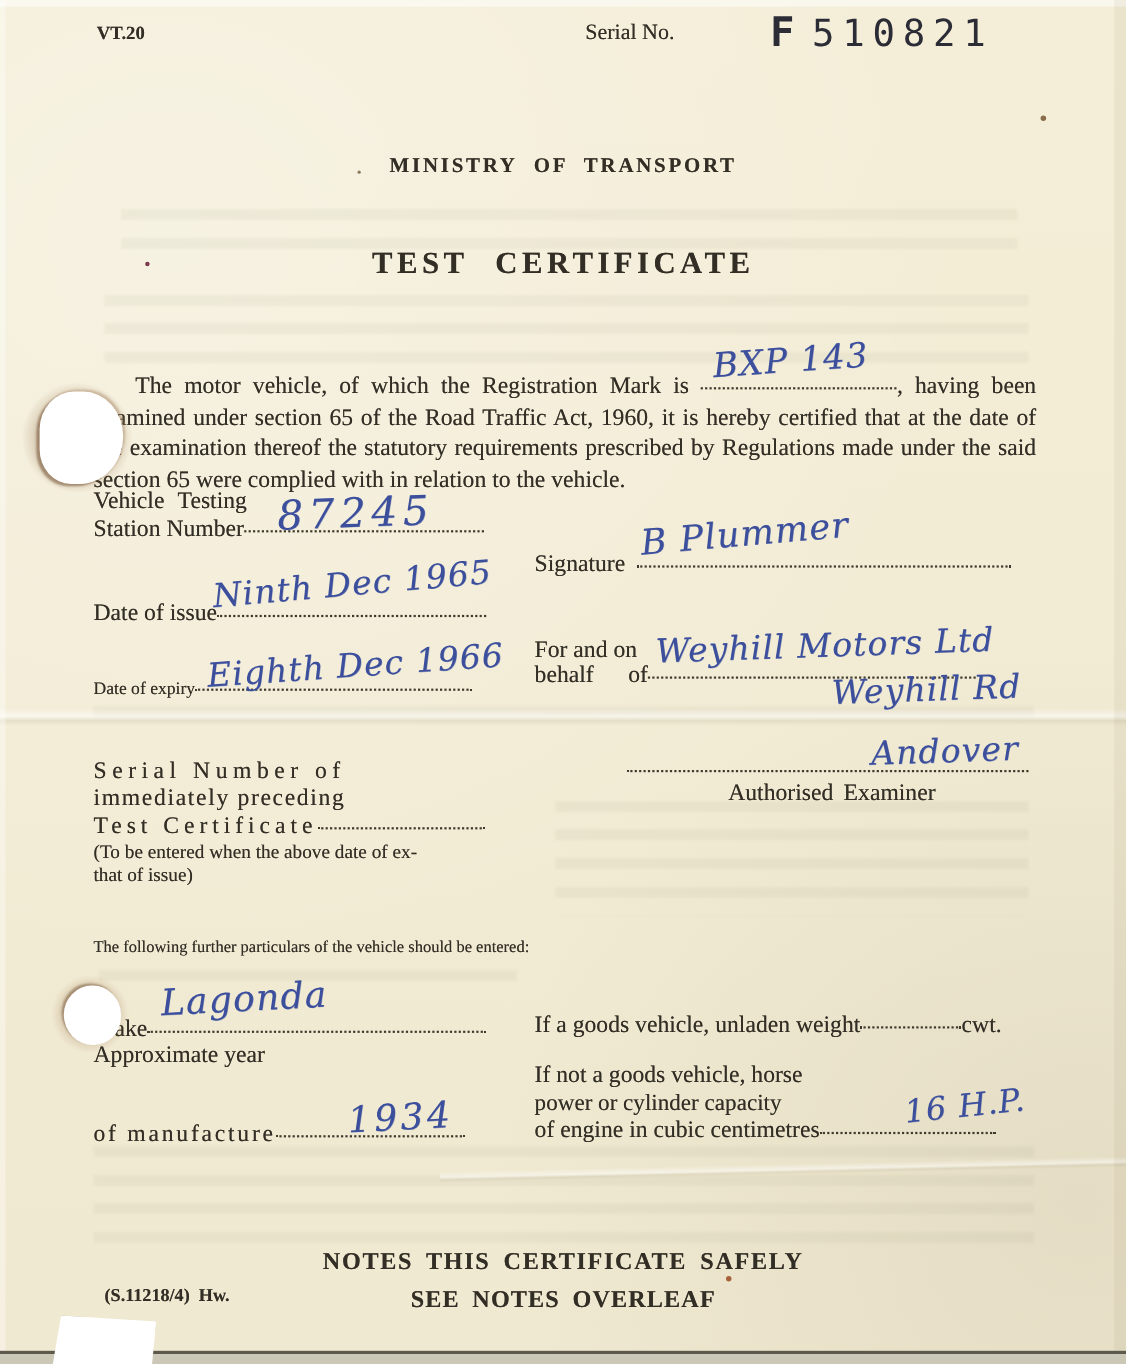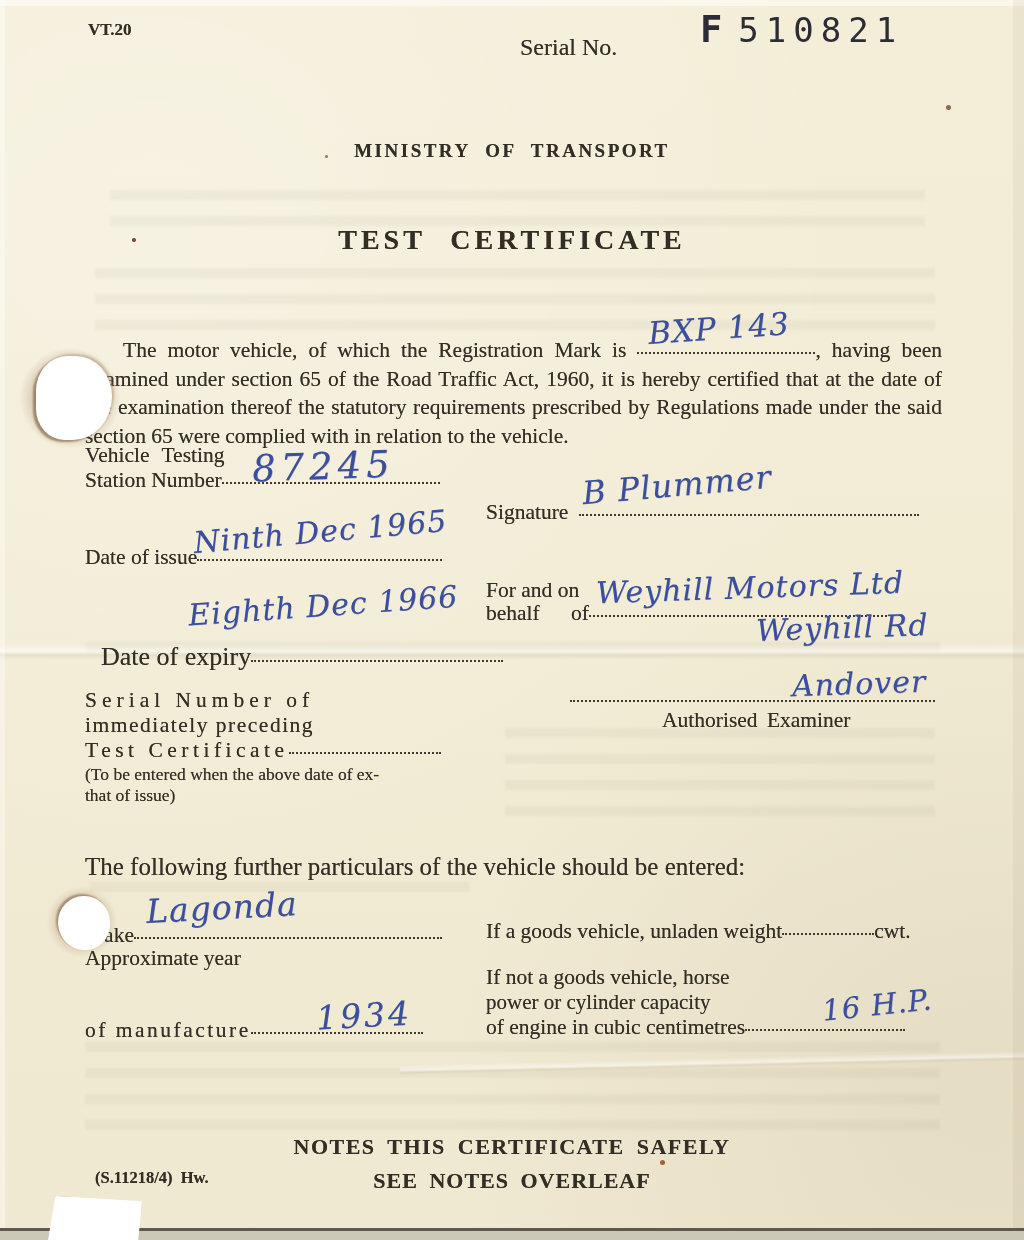--- a/index.html
+++ b/index.html
@@ -49,21 +49,21 @@
   <div class="ghost" style="left:85px;top:1042px;width:855px;height:88px;"></div>
 
   <div class="crease" style="left:0;top:644px;width:1024px;height:16px;background:linear-gradient(to bottom,transparent,rgba(255,255,255,.55) 45%,rgba(110,100,70,.10) 70%,transparent);"></div>
   <div class="crease" style="left:400px;top:1058px;width:640px;height:10px;transform:rotate(-1.3deg);background:linear-gradient(to bottom,transparent,rgba(255,255,255,.5) 50%,rgba(110,100,70,.08),transparent);"></div>
   <div class="crease" style="left:0;top:0;width:1024px;height:6px;background:rgba(255,255,255,.5);"></div>
   <div class="crease" style="left:0;top:0;width:5px;height:1240px;background:rgba(255,255,255,.35);"></div>
   <div class="crease" style="left:1013px;top:0;width:11px;height:1240px;background:rgba(125,112,75,.08);"></div>
   <div class="crease" style="left:0;top:1228px;width:1024px;height:12px;background:linear-gradient(to bottom,#5d594d 0 3px,#ccc8b8 3px 100%);"></div>
 
   <div class="abs print" style="left:88px;top:20px;font-size:17px;font-weight:bold;">VT.20</div>
-  <div class="abs print" style="left:520px;top:18px;font-size:24px;margin-top:16px;">Serial No.</div>
+  <div class="abs print" style="left:532px;top:18px;font-size:20px;">Serial No.</div>
   <div class="abs" style="left:700px;top:8px;white-space:nowrap;color:#2c2c36;">
     <span style="font-family:'DejaVu Sans Mono',monospace;font-size:37px;font-weight:bold;margin-right:16px;">F</span><span style="font-family:'DejaVu Sans Mono',monospace;font-size:34px;letter-spacing:7px;">510821</span>
   </div>
 
   <div class="abs print center" style="top:140px;font-size:19px;font-weight:bold;letter-spacing:2.5px;word-spacing:8px;">MINISTRY OF TRANSPORT</div>
   <div class="abs print center" style="top:224px;font-size:28px;font-weight:bold;letter-spacing:4px;word-spacing:14px;">TEST CERTIFICATE</div>
 
   <div class="para"><span>The motor vehicle, of which the Registration Mark is</span> <span class="dots" style="width:178px;"></span><span>, having been examined under section 65 of the Road Traffic Act, 1960, it is hereby certified that at the date of the examination thereof the statutory requirements prescribed by Regulations made under the said section 65 were complied with in relation to the vehicle.</span></div>
   <div class="hand" style="left:648px;top:310px;font-size:31px;transform:rotate(-4deg);">BXP 143</div>
 
@@ -78,32 +78,32 @@
   <div class="hand" style="left:193px;top:514px;font-size:30px;transform:rotate(-5deg);">Ninth Dec 1965</div>
 
   <div class="abs print" style="left:486px;top:578px;font-size:21.5px;">For and on</div>
   <div class="abs print" style="left:486px;top:601px;font-size:21.5px;word-spacing:26px;"><span>behalf of</span><span class="dots" style="width:298px;word-spacing:0;"></span></div>
   <div class="hand" style="left:596px;top:570px;font-size:30px;transform:rotate(-2deg);">Weyhill Motors Ltd</div>
   <div class="hand" style="left:756px;top:610px;font-size:30px;transform:rotate(-2deg);">Weyhill Rd</div>
   <div class="hand" style="left:792px;top:666px;font-size:30px;transform:rotate(-2deg);">Andover</div>
   <div class="dline" style="left:570px;top:700px;width:365px;"></div>
   <div class="abs print" style="left:662px;top:708px;font-size:21.5px;word-spacing:4px;">Authorised Examiner</div>
 
-  <div class="abs print" style="left:101px;top:618px;font-size:26px;margin-top:24px;"><span>Date of expiry</span><span class="dots" style="width:252px;"></span></div>
+  <div class="abs print" style="left:85px;top:618px;font-size:16px;"><span>Date of expiry</span><span class="dots" style="width:252px;"></span></div>
   <div class="hand" style="left:188px;top:588px;font-size:30px;transform:rotate(-4deg);">Eighth Dec 1966</div>
 
   <div class="abs print" style="left:85px;top:688px;font-size:21.5px;letter-spacing:5px;">Serial Number of</div>
   <div class="abs print" style="left:85px;top:713px;font-size:21.5px;letter-spacing:1.5px;">immediately preceding</div>
   <div class="abs print" style="left:85px;top:738px;font-size:21.5px;letter-spacing:4.5px;"><span>Test Certificate</span><span class="dots" style="width:152px;letter-spacing:0;"></span></div>
   <div class="abs print" style="left:85px;top:764px;font-size:17.5px;line-height:21px;white-space:normal;width:370px;">
     <span style="display:block;">(To be entered when the above date of ex-</span>
     <span style="display:block;">that of issue)</span>
   </div>
 
-  <div class="abs print" style="left:85px;top:853px;font-size:25px;">The following further particulars of the vehicle should be entered:</div>
+  <div class="abs print" style="left:85px;top:853px;font-size:15px;">The following further particulars of the vehicle should be entered:</div>
 
   <div class="abs print" style="left:85px;top:923px;font-size:21.5px;"><span>Make</span><span class="dots" style="width:308px;"></span></div>
   <div class="hand" style="left:146px;top:888px;font-size:33px;transform:rotate(-3deg);">Lagonda</div>
 
   <div class="abs print" style="left:486px;top:919px;font-size:21.5px;"><span>If a goods vehicle, unladen weight</span><span class="dots" style="width:92px;"></span><span>cwt.</span></div>
 
   <div class="abs print" style="left:85px;top:946px;font-size:21.5px;">Approximate year</div>
   <div class="abs print" style="left:85px;top:1018px;font-size:21.5px;letter-spacing:2.5px;"><span>of manufacture</span><span class="dots" style="width:172px;letter-spacing:0;"></span></div>
   <div class="hand" style="left:316px;top:996px;font-size:33px;letter-spacing:3px;transform:rotate(-3deg);">1934</div>
 

